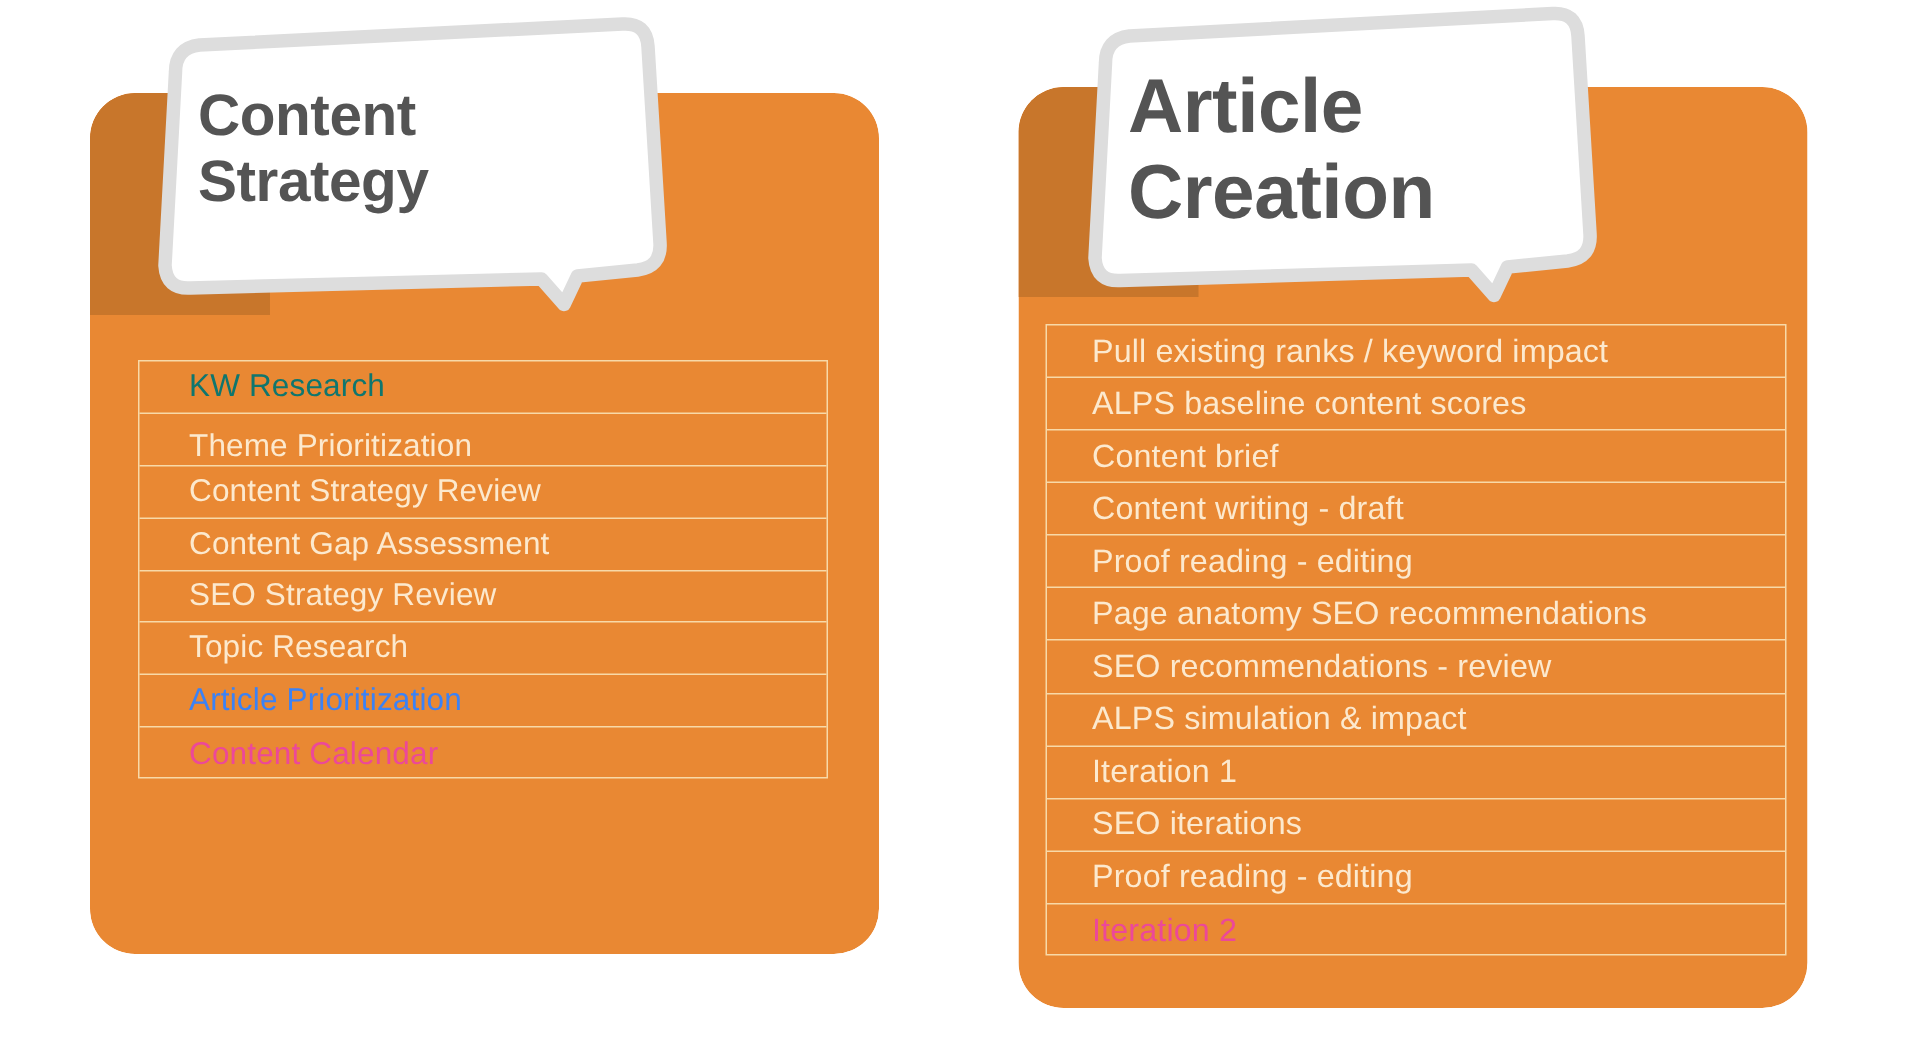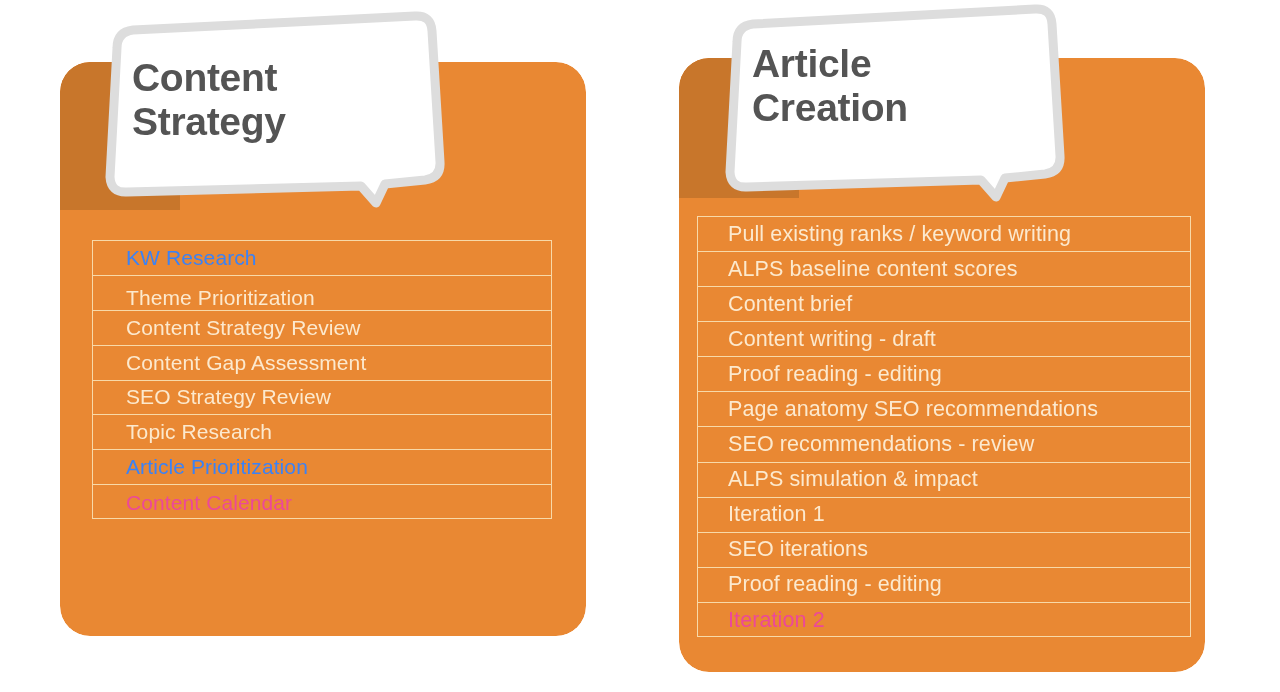--- a/index.html
+++ b/index.html
@@ -90,21 +90,21 @@
 
   #callout-article-creation {
     left: 719px;
     top: 6px;
     width: 346px;
     height: 195px;
   }
   #callout-article-creation .callout-text {
     left: 33px;
     top: 36px;
-    font-size: 39px;
+    font-size: 51px;
   }
 
   
   .task-list {
     position: absolute;
     z-index: 4;
     border: 1.5px solid #F8D9A8;
     box-sizing: border-box;
   }
   .task-row {
@@ -166,21 +166,21 @@
                L 262 172
                L 28 178
                Q 12 179 11 163
                Z" fill="#FFFFFF" stroke="#DDDDDD" stroke-width="9" stroke-linejoin="round"></path>
     </svg>
     <div class="callout-text" style="color: rgb(84, 84, 84);">Content
 Strategy</div>
   </div>
 
   <div class="task-list" id="list-content-strategy" style="border-color: rgb(248, 217, 168);">
-    <div class="task-row" style="border-bottom-color: rgb(248, 217, 168); color: #3b82f6;">
+    <div class="task-row" style="border-bottom-color: rgb(248, 217, 168); color: #0f766e;">
         <span>KW Research</span>
       </div>
     <div class="task-row" style="border-bottom-color: rgb(248, 217, 168); color: rgb(252, 233, 206); align-items: flex-end;">
         <span>Theme Prioritization</span>
       </div>
     <div class="task-row" style="border-bottom-color: rgb(248, 217, 168); color: rgb(252, 233, 206);">
         <span>Content Strategy Review</span>
       </div>
     <div class="task-row" style="border-bottom-color: rgb(248, 217, 168); color: rgb(252, 233, 206); text-align: center;">
         <span>Content Gap Assessment</span>
@@ -218,21 +218,21 @@
                L 28 181
                Q 12 182 11 166
                Z" fill="#FFFFFF" stroke="#DDDDDD" stroke-width="9" stroke-linejoin="round"></path>
     </svg>
     <div class="callout-text" style="color: rgb(84, 84, 84);">Article
 Creation</div>
   </div>
 
   <div class="task-list" id="list-article-creation" style="border-color: rgb(248, 217, 168);">
     <div class="task-row" style="border-bottom-color: rgb(248, 217, 168); color: rgb(252, 233, 206);">
-        <span>Pull existing ranks / keyword writing</span>
+        <span>Pull existing ranks / keyword impact</span>
       </div>
     <div class="task-row" style="border-bottom-color: rgb(248, 217, 168); color: rgb(252, 233, 206);">
         <span>ALPS baseline content scores</span>
       </div>
     <div class="task-row" style="border-bottom-color: rgb(248, 217, 168); color: rgb(252, 233, 206);">
         <span>Content brief</span>
       </div>
     <div class="task-row" style="border-bottom-color: rgb(248, 217, 168); color: rgb(252, 233, 206);">
         <span>Content writing - draft</span>
       </div>

